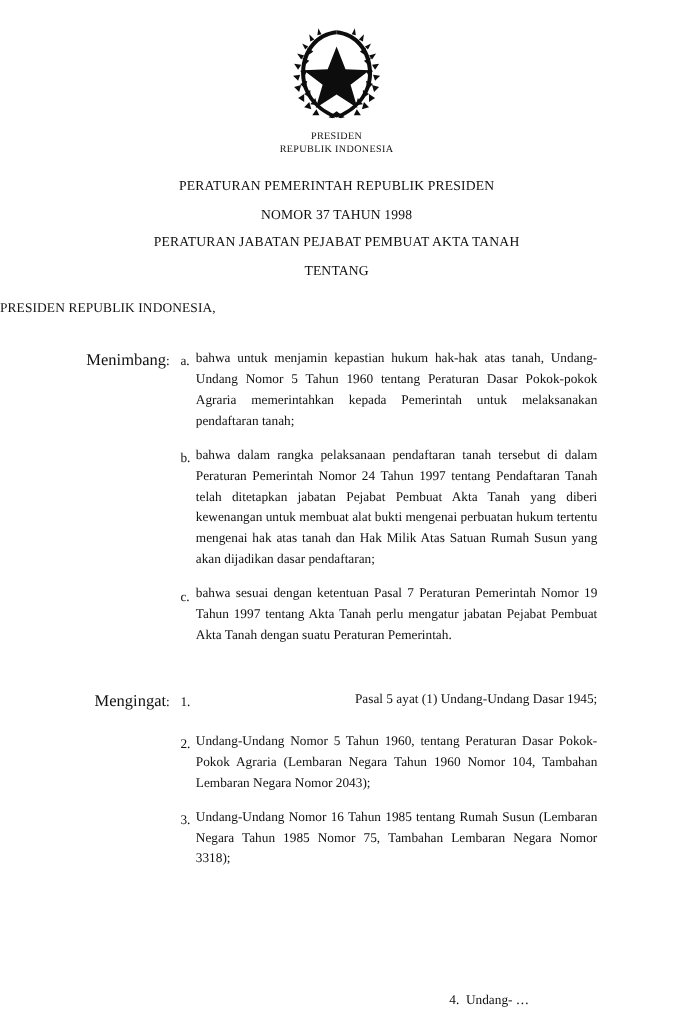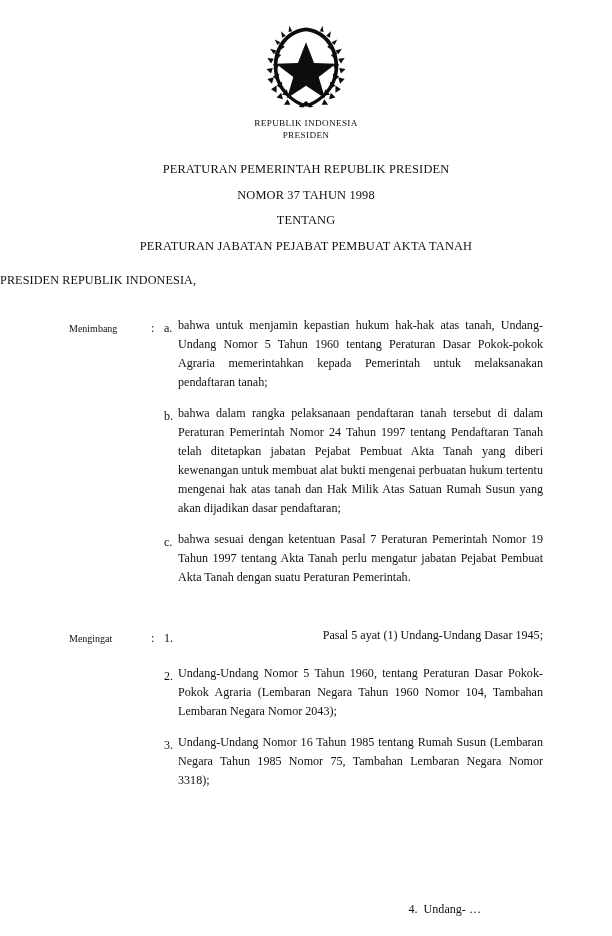--- a/index.html
+++ b/index.html
@@ -89,22 +89,23 @@
   .clause-row {
     display: flex;
     align-items: flex-start;
     margin-bottom: 12px;
   }
   .clause-row:last-child {
     margin-bottom: 0;
   }
   .lbl-cell {
     flex: 0 0 82px;
-    font-size: 10px;
+    font-size: 15px;
     line-height: 25.8px;
+    text-align: right;
   }
   .colon-cell {
     flex: 0 0 13px;
     font-size: 12.1px;
     line-height: 25.8px;
   }
   .marker-cell {
     flex: 0 0 14px;
     font-size: 12.1px;
     line-height: 25.8px;
@@ -192,30 +193,30 @@
             <path d="M71 73 l5 6 l-7 1 z"></path>
         </g>
 
         <path d="M50 86 l-8 6 l4 1 l4 -3 l4 3 l4 -1 z"></path>
         <circle cx="50" cy="90" r="2.2"></circle>
 
         <path d="M50 22 L58.8 44.6 L82.6 45.4 L63.8 59.9 L70.6 82.8 L50 69.4 L29.4 82.8 L36.2 59.9 L17.4 45.4 L41.2 44.6 Z"></path>
       </g>
     </svg>
     <div class="emblem-caption">
+      <span class="cap-line">PRESIDEN</span>
       <span class="cap-line">REPUBLIK INDONESIA</span>
-      <span class="cap-line">PRESIDEN</span>
     </div>
   </div>
 
   <div class="title-block">
     <div class="title-line">PERATURAN PEMERINTAH REPUBLIK PRESIDEN</div>
     <div class="title-line">NOMOR 37 TAHUN 1998</div>
+    <div class="title-line">PERATURAN JABATAN PEJABAT PEMBUAT AKTA TANAH</div>
     <div class="title-line">TENTANG</div>
-    <div class="title-line">PERATURAN JABATAN PEJABAT PEMBUAT AKTA TANAH</div>
   </div>
 
   <div class="salutation">PRESIDEN REPUBLIK INDONESIA,</div>
 
   <div class="body-block">
 
     <div class="clause-group menimbang">
       <div class="clause-row">
         <div class="lbl-cell">Menimbang</div>
         <div class="colon-cell">:</div>

